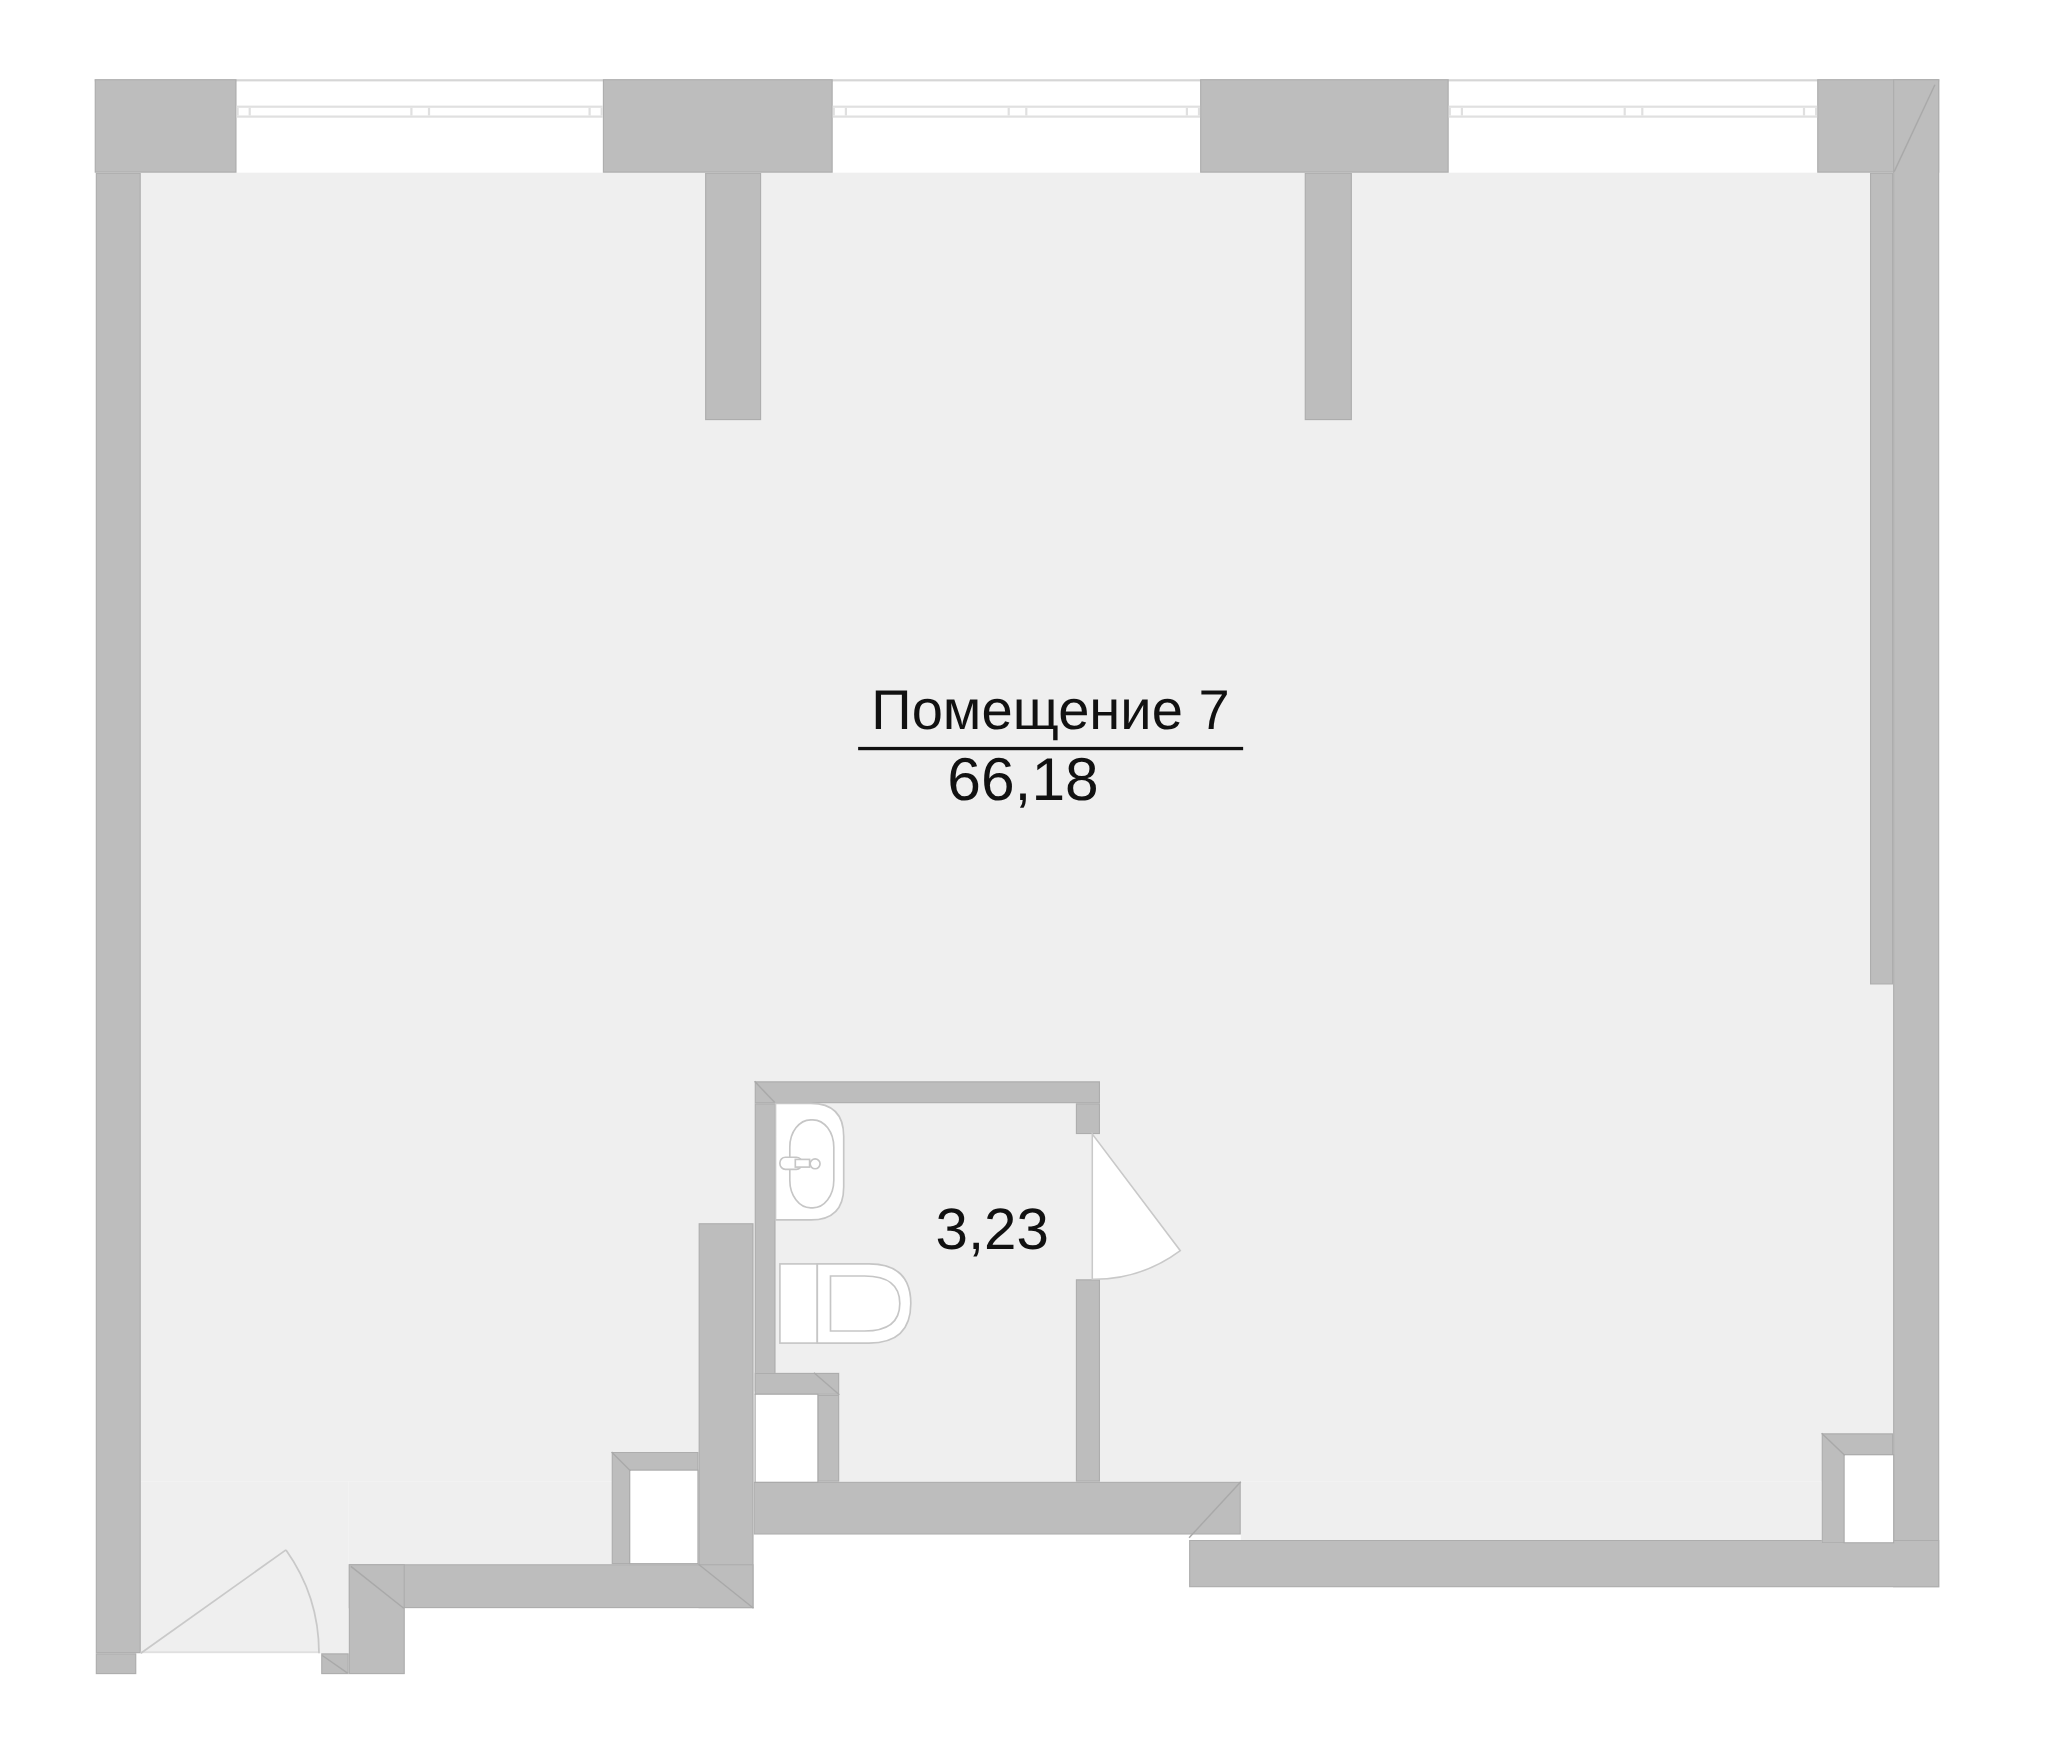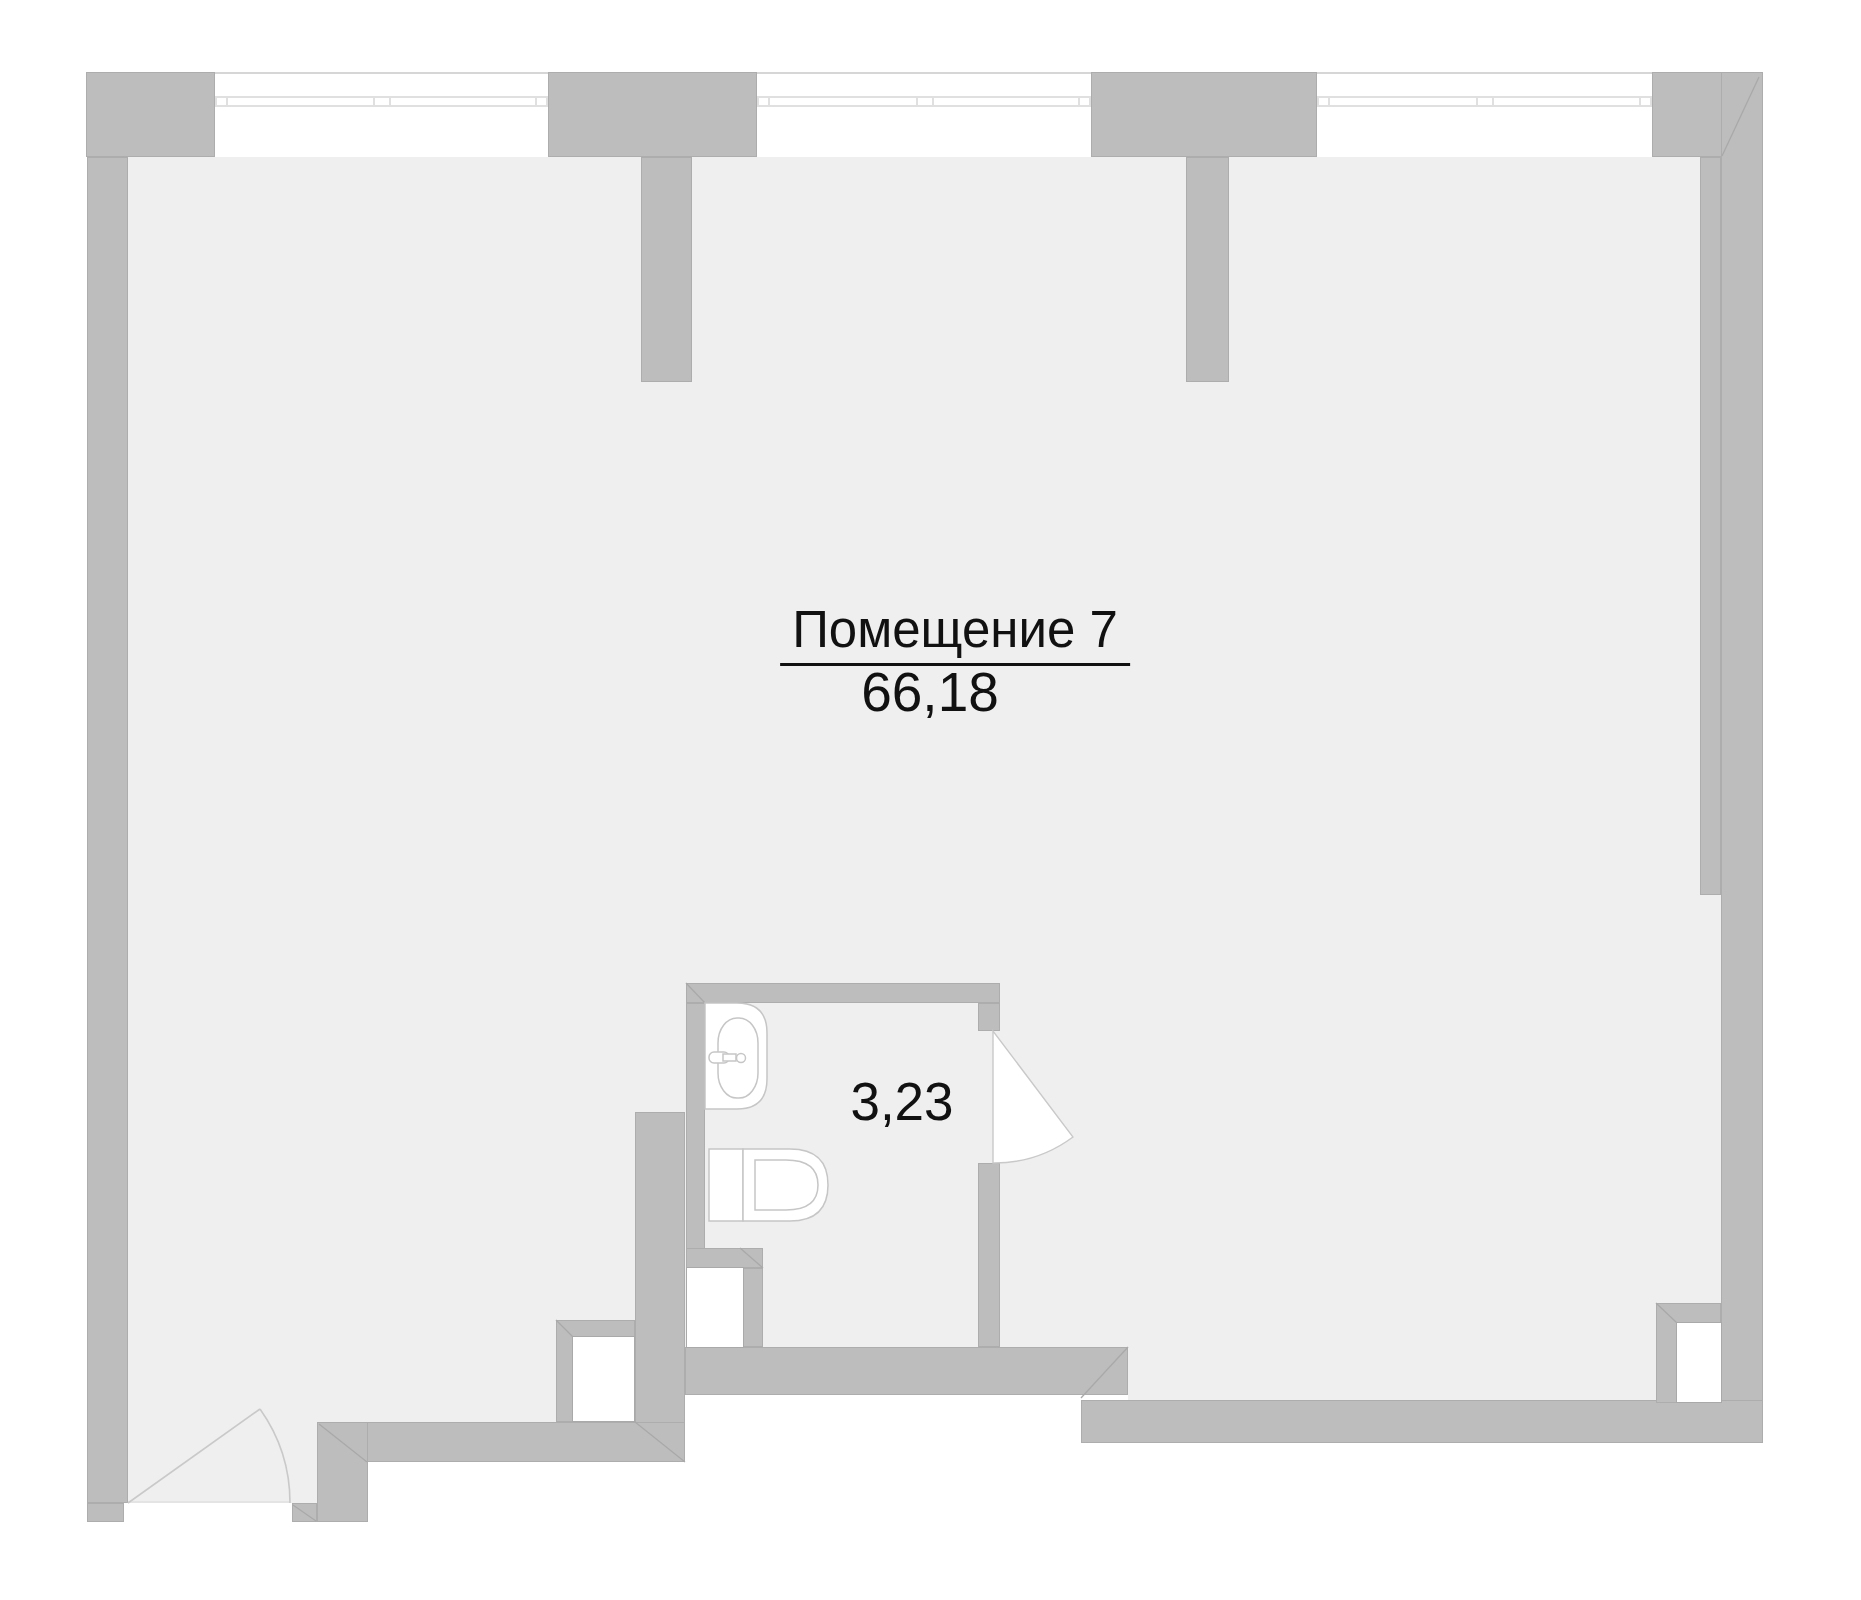--- a/index.html
+++ b/index.html
@@ -12,21 +12,21 @@
      box-shadow:inset 0 0 0 1px var(--seam,rgba(100,100,100,0.18));}
   .shaft{position:absolute;background:var(--bg,#fff);
      box-shadow:0 0 0 1px var(--outline,#ababab);}
   .topline{position:absolute;background:var(--topline,#d6d6d6);}
   .window{position:absolute;top:96px;height:11px;box-sizing:border-box;
      border-top:2px solid var(--winline,#e0e0e0);
      border-bottom:2px solid var(--winline,#e0e0e0);}
   .window .tick{position:absolute;top:0;width:2px;height:7px;background:var(--winline,#e0e0e0);}
   svg.overlay{position:absolute;left:0;top:0;pointer-events:none;}
   .lbl{position:absolute;transform:translateX(-50%);color:var(--text,#111);
-       white-space:nowrap;line-height:1.05;text-align:center;}
+       white-space:nowrap;line-height:1.05;text-align:center;margin-top:16px;}
   .lbl.room{font-size:51px;border-bottom:3px solid var(--text,#111);padding:0 12px 6px 12px;}
   .lbl.area-main{font-size:55px;}
   .lbl.area-bath{font-size:53px;}
 </style>
 </head>
 <body>
 
 <div class="plan">
 
   <div class="topline" style="left:86px;top:72px;width:1677px;height:2px;"></div>

